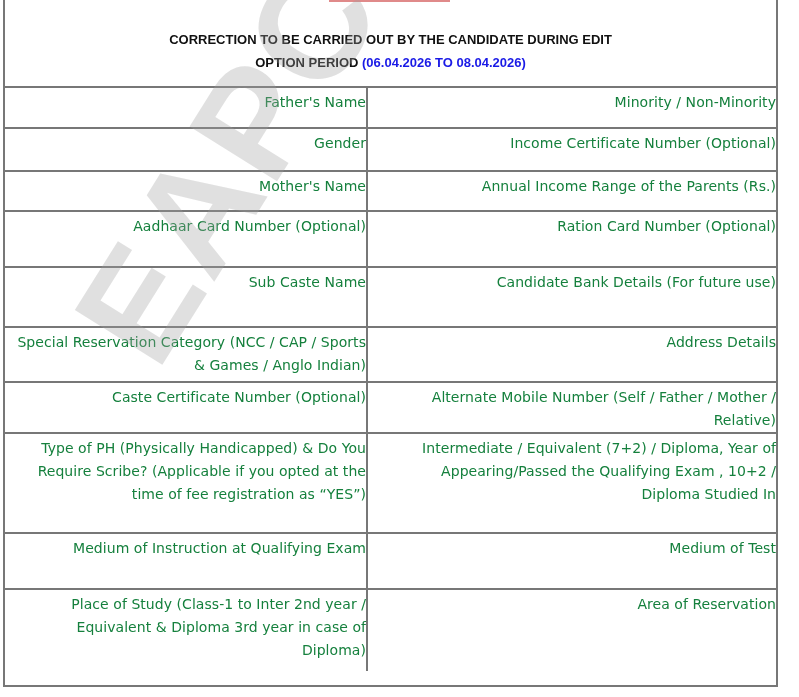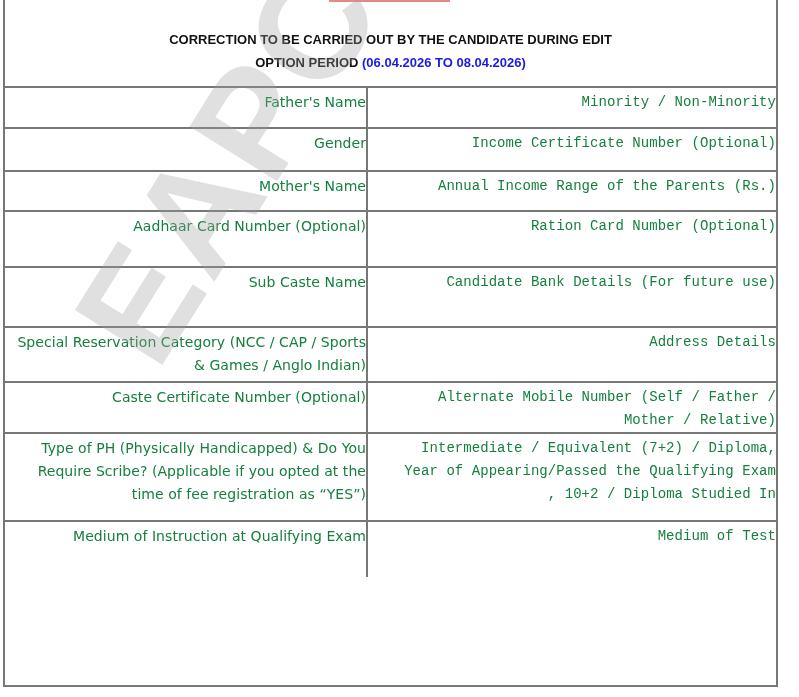--- a/index.html
+++ b/index.html
@@ -12,21 +12,21 @@
     .heading { position: absolute; left: 0; top: 28px; width: 771px; text-align: center;
                font-family: "Liberation Sans", sans-serif; font-weight: bold; font-size: 13px;
                line-height: 23px; color: #111; }
     .heading .dates { color: #1a1ae6; margin-top: 40px; }
     table.grid { position: absolute; left: 0; top: 86px; width: 771px; border-collapse: collapse;
                  table-layout: fixed; }
     table.grid td { border-top: 2px solid #777; vertical-align: top; padding: 3px 0 0 9px;
                     font-size: 14px; line-height: 23px; color: #15803d; box-sizing: border-box;
                     letter-spacing: 0.05px; text-align: right; }
     table.grid td.left { width: 362px; border-right: 2px solid #777; }
-    table.grid td.right { padding-left: 25px; font-family: Liberation Mono, monospace; }
+    table.grid td.right { padding-left: 25px; }
     .watermark { position: absolute; left: 40px; top: 300px; font-family: "Liberation Sans", sans-serif;
                  font-size: 150px; font-weight: bold; color: rgba(160,160,160,0.32);
                  transform: rotate(-58deg); transform-origin: left top; white-space: nowrap;
                  pointer-events: none; letter-spacing: 4px; }
   </style>
 </head>
 <body>
 
 <div class="red-tab"></div>
 
@@ -59,25 +59,29 @@
         <td class="right">Candidate Bank Details (For future use)</td>
       </tr>
       <tr style="height:55px">
         <td class="left">Special Reservation Category (NCC / CAP / Sports &amp; Games / Anglo Indian)</td>
         <td class="right">Address Details</td>
       </tr>
       <tr style="height:50px">
         <td class="left">Caste Certificate Number (Optional)</td>
         <td class="right">Alternate Mobile Number (Self / Father / Mother / Relative)</td>
       </tr>
-      <tr style="height:88px">
+      <tr style="height:100px">
         <td class="left">Type of PH (Physically Handicapped) &amp; Do You Require Scribe? (Applicable if you opted at the time of fee registration as “YES”)</td>
         <td class="right">Intermediate / Equivalent (7+2) / Diploma, Year of Appearing/Passed the Qualifying Exam , 10+2 / Diploma Studied In</td>
       </tr>
       <tr style="height:56px">
         <td class="left">Medium of Instruction at Qualifying Exam</td>
         <td class="right">Medium of Test</td>
+      </tr>
+      <tr style="height:82px">
+        <td class="left">Place of Study (Class-1 to Inter 2nd year / Equivalent &amp; Diploma 3rd year in case of Diploma)</td>
+        <td class="right">Area of Reservation</td>
       </tr>
     </tbody>
   </table>
 </div>
 
 <div class="watermark">EAPCET - 2026</div>
 
 </body></html>

